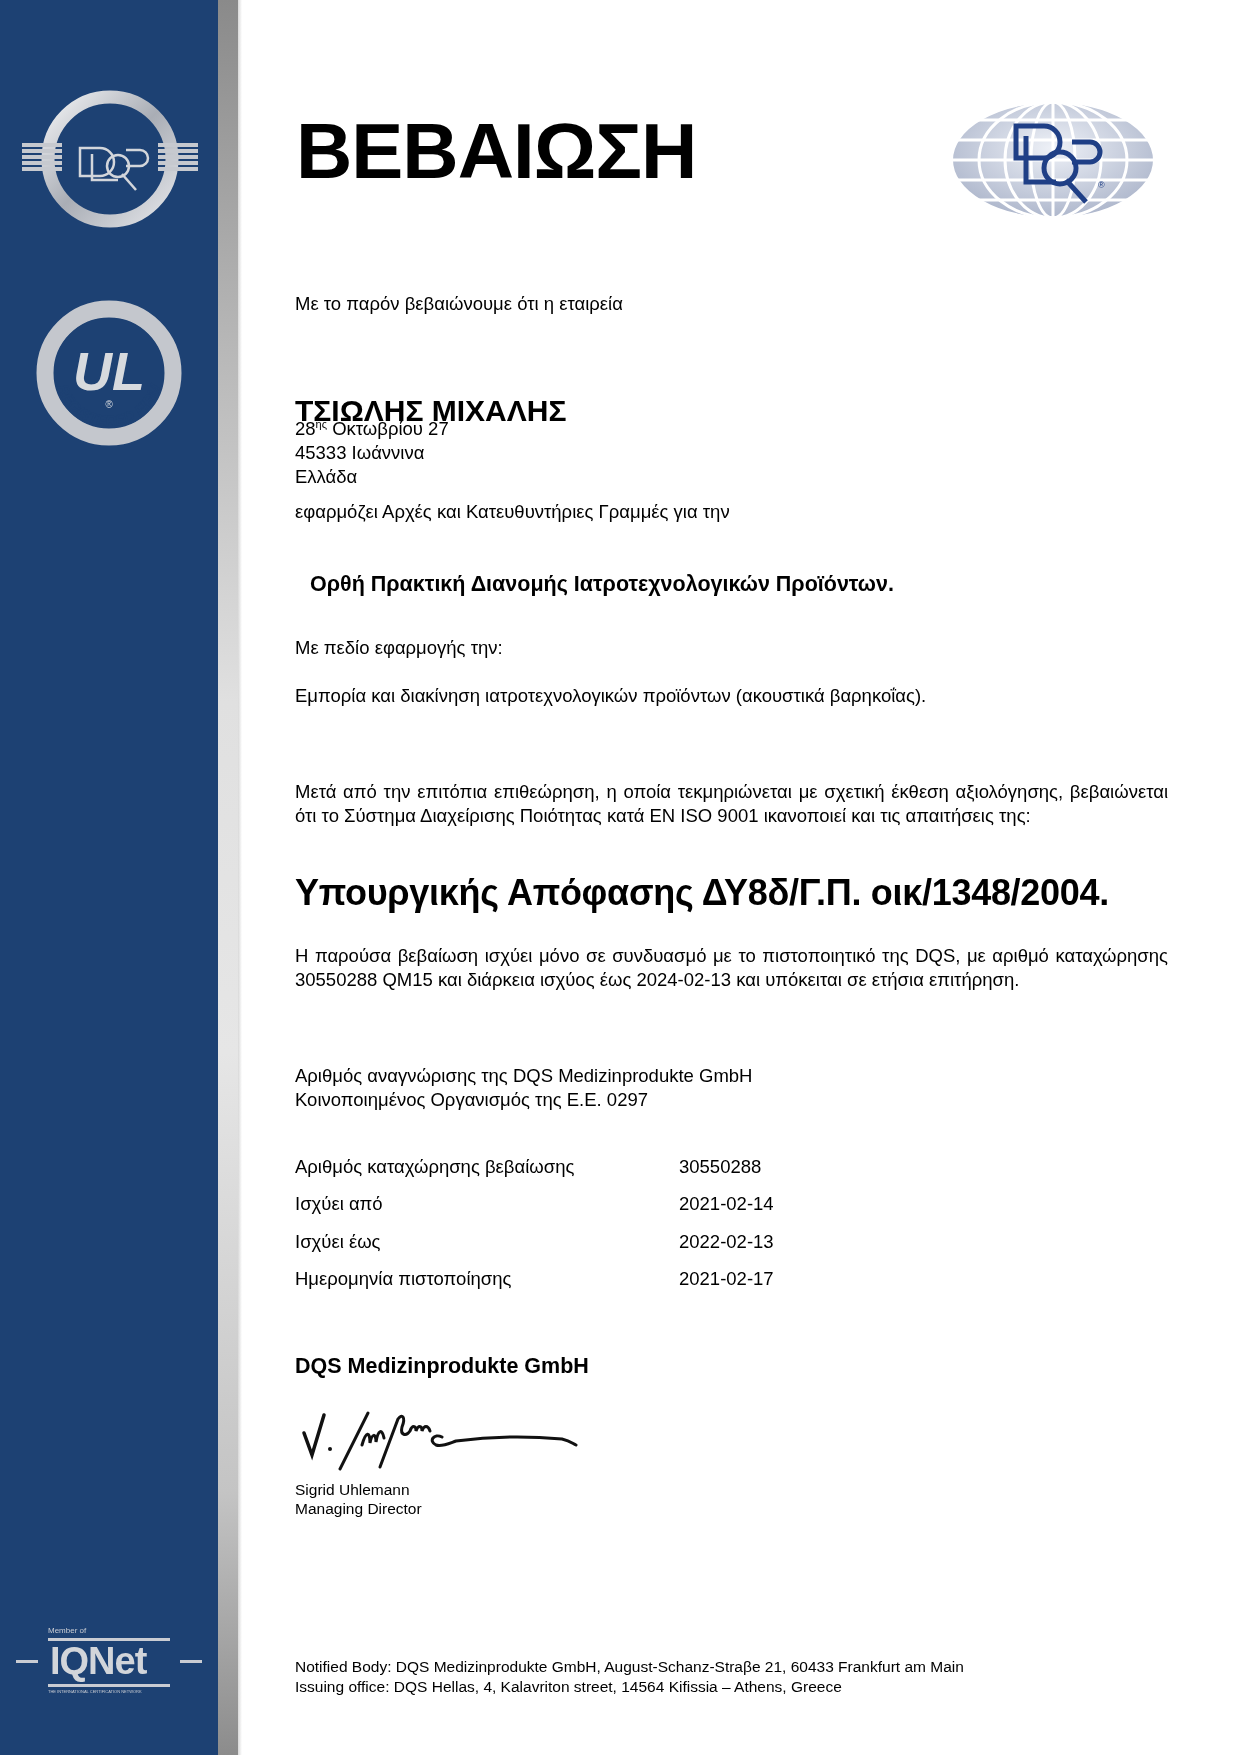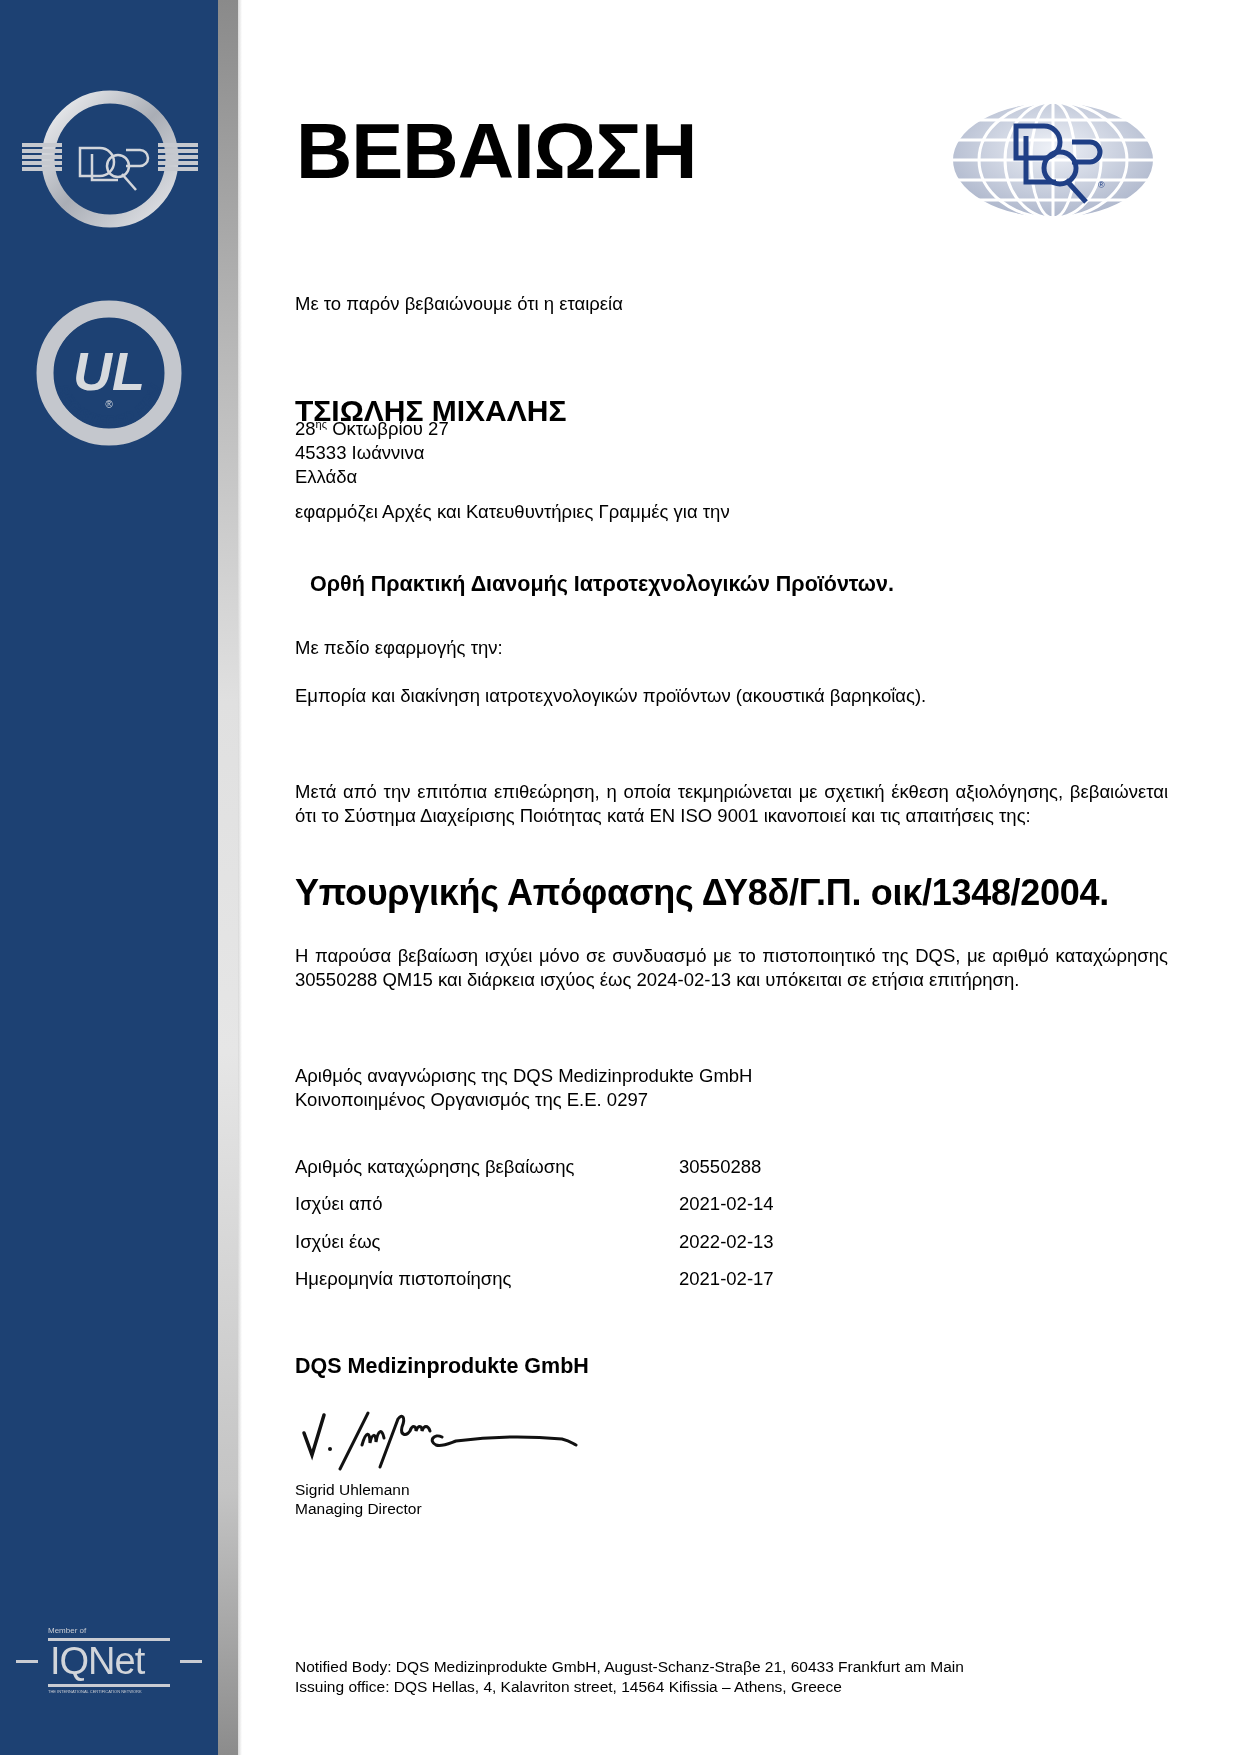--- a/index.html
+++ b/index.html
@@ -76,21 +76,21 @@
       <textPath href="#ularc" startOffset="50%" text-anchor="middle">REGISTERED FIRM</textPath>
     </text>
   </svg>
 </div>
 
 <div class="logo" style="left:16px;top:1626px;width:186px;height:74px;">
   <div class="abs" style="left:32px;top:0;font-size:8px;color:#c9ccd3;">Member of</div>
   <div class="abs" style="left:32px;top:12px;width:122px;height:3px;background:#c9ccd3;"></div>
   <div class="abs" style="left:0;top:34px;width:22px;height:3px;background:#c9ccd3;"></div>
   <div class="abs" style="left:164px;top:34px;width:22px;height:3px;background:#c9ccd3;"></div>
-  <div class="abs" style="left:34px;top:14px;font-size:38px;font-weight:normal;color:#d2d5da;letter-spacing:-1px;line-height:42px;">IQNet</div>
+  <div class="abs" style="left:34px;top:14px;font-size:38px;font-weight:bold;color:#d2d5da;letter-spacing:-1px;line-height:42px;">IQNet</div>
   <div class="abs" style="left:32px;top:58px;width:122px;height:3px;background:#c9ccd3;"></div>
   <div class="abs" style="left:32px;top:63px;font-size:4px;color:#c9ccd3;white-space:nowrap;">THE INTERNATIONAL CERTIFICATION NETWORK</div>
 </div>
 
 <div class="abs title">ΒΕΒΑΙΩΣΗ</div>
 
 <div class="logo" style="left:950px;top:98px;width:206px;height:124px;">
   <svg width="206" height="124" viewBox="0 0 206 124">
     <defs>
       <radialGradient id="glb" cx="0.5" cy="0.4" r="0.6">

